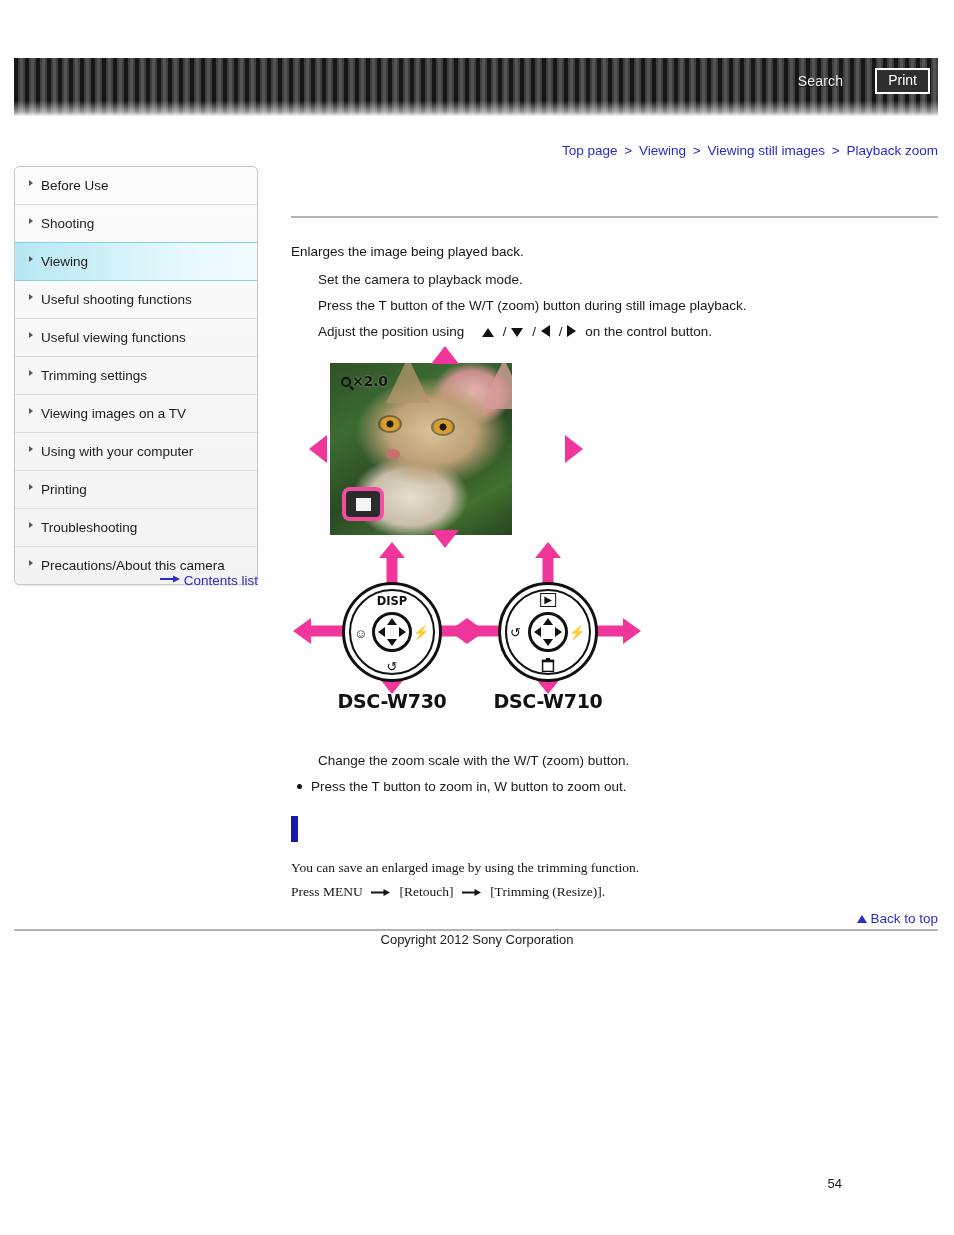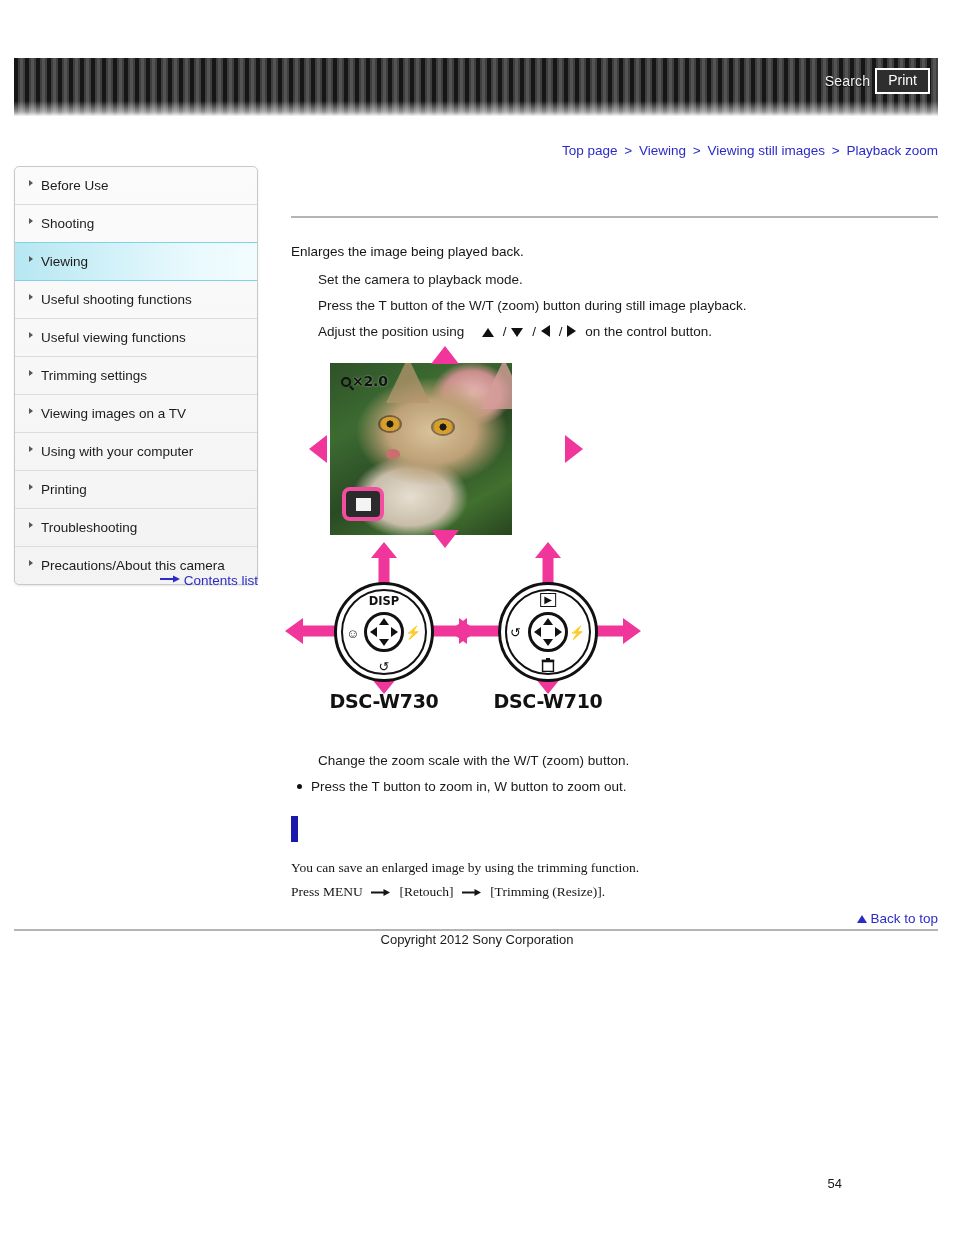--- a/index.html
+++ b/index.html
@@ -39,21 +39,21 @@
         #3f3f3f 9px, #3f3f3f 11px);
     overflow: hidden;
   }
   #header-controls {
     position: absolute;
     right: 8px;
     top: 0;
     height: 46px;
     display: flex;
     align-items: center;
-    gap: 5px;
+    gap: 32px;
   }
   .hdr-search {
     color: #f2f2f2;
     font-size: 14px;
     letter-spacing: .2px;
     text-shadow: 0 1px 1px rgba(0,0,0,.8);
     cursor: pointer;
   }
   .hdr-print {
     color: #ffffff;
@@ -300,21 +300,21 @@
   }
   
   .pk-arr { position: absolute; width:0; height:0; }
   .pk-up   { border-left: 14px solid transparent; border-right: 14px solid transparent; border-bottom: 18px solid #f0359b; }
   .pk-down { border-left: 14px solid transparent; border-right: 14px solid transparent; border-top: 18px solid #f0359b; }
   .pk-left { border-top: 14px solid transparent; border-bottom: 14px solid transparent; border-right: 18px solid #f0359b; }
   .pk-right{ border-top: 14px solid transparent; border-bottom: 14px solid transparent; border-left: 18px solid #f0359b; }
 
   
   .wheel-group { position: absolute; width: 170px; height: 160px; }
-  .wheel-group.w730 { left: 8px;  top: 200px; }
+  .wheel-group.w730 { left: 16px;  top: 200px; }
   .wheel-group.w710 { left: 172px; top: 200px; }
   .wheel-ring {
     position: absolute;
     left: 35px; top: 22px;
     width: 100px; height: 100px;
     border-radius: 50%;
     border: 3.5px solid #111;
     background: #fff;
   }
   .wheel-ring::before {

